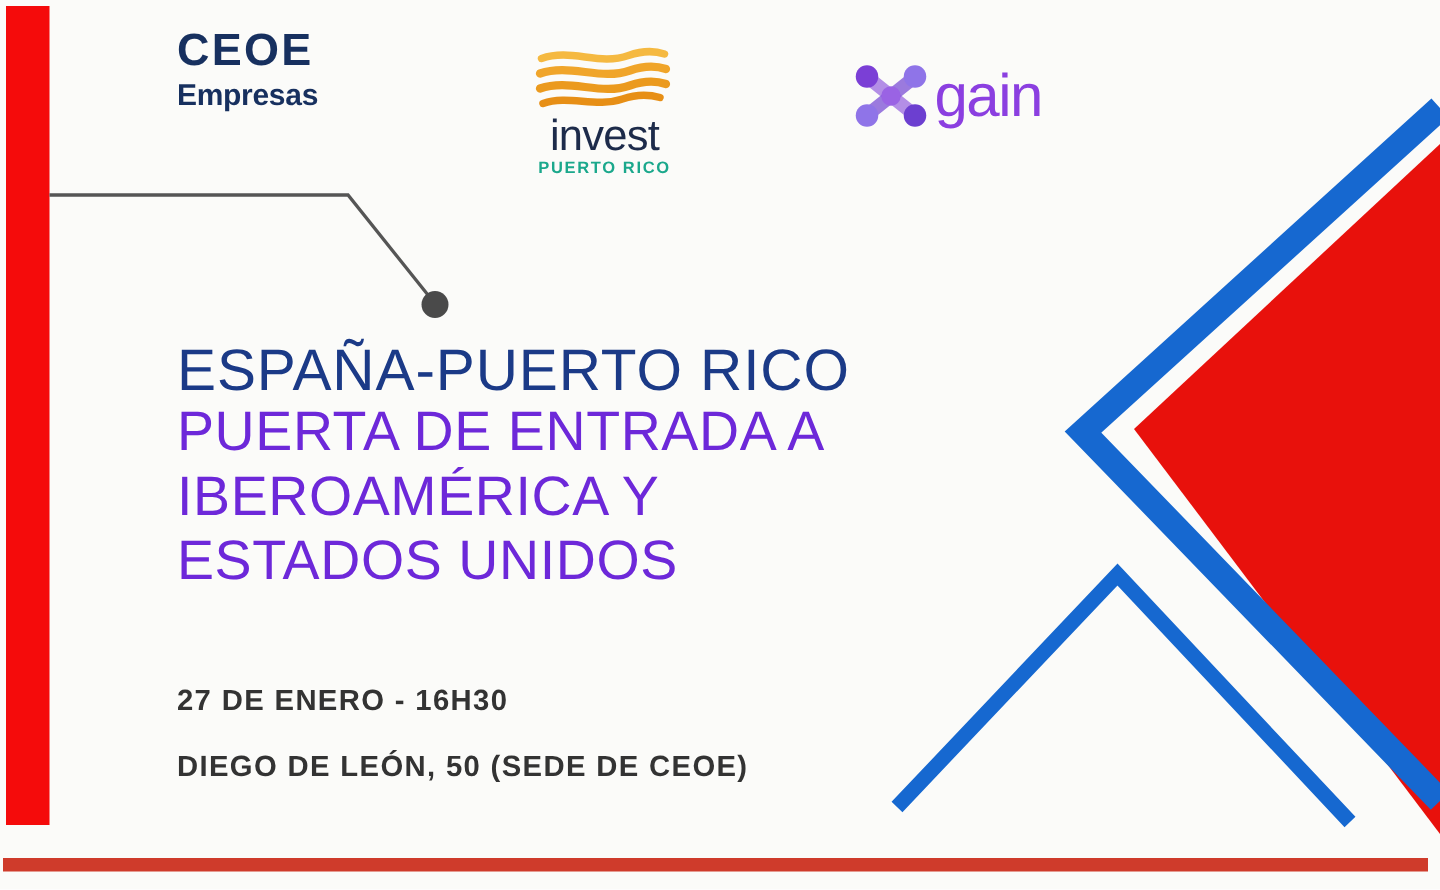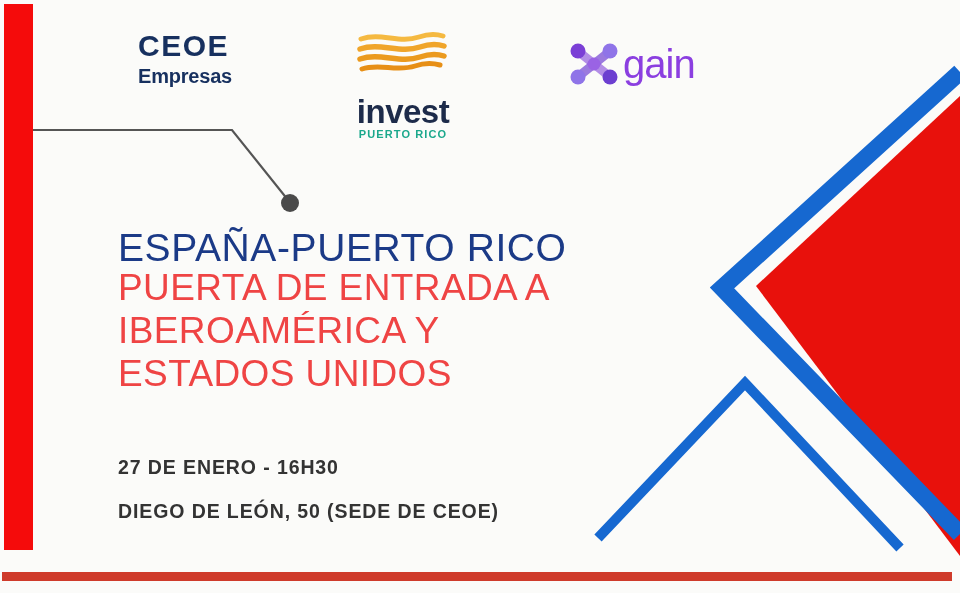--- a/index.html
+++ b/index.html
@@ -50,23 +50,22 @@
     position: absolute;
     left: 0;
     top: 0;
     width: 760px;
     height: 130px;
   }
 
   .ceoe-logo {
     position: absolute;
     left: 118px;
-    top: 31px;
+    top: 19px;
     width: 130px;
-    margin-left: 20px;
   }
   .ceoe-word {
     font-size: 30px;
     font-weight: 700;
     letter-spacing: 1.5px;
     color: #17305f;
     line-height: 1;
   }
   .ceoe-sub {
     margin-top: 4px;
@@ -79,23 +78,23 @@
 
   .invest-logo {
     position: absolute;
     left: 355px;
     top: 30px;
     width: 96px;
     text-align: center;
   }
   .invest-waves { display: block; }
   .invest-word {
-    margin-top: 19px;
-    font-size: 33px;
-    font-weight: 700;
+    margin-top: 1px;
+    font-size: 29px;
+    font-weight: 400;
     color: #1d2b4a;
     line-height: 1;
     letter-spacing: -0.5px;
   }
   .invest-sub {
     margin-top: 1px;
     font-size: 11px;
     font-weight: 700;
     color: #1ba88c;
     letter-spacing: 1.1px;
@@ -130,21 +129,21 @@
     font-size: 39px;
     font-weight: 400;
     color: #1b3a87;
     letter-spacing: 0.6px;
     line-height: 1.0;
     white-space: nowrap;
   }
   .title-sub-line {
     font-size: 37px;
     font-weight: 400;
-    color: #ef4444;
+    color: #6d28d9;
     letter-spacing: 0.4px;
     line-height: 1.16;
     white-space: nowrap;
   }
   .title-sub-line:first-of-type { margin-top: 4px; }
 
   
   .details {
     position: absolute;
     left: 118px;

